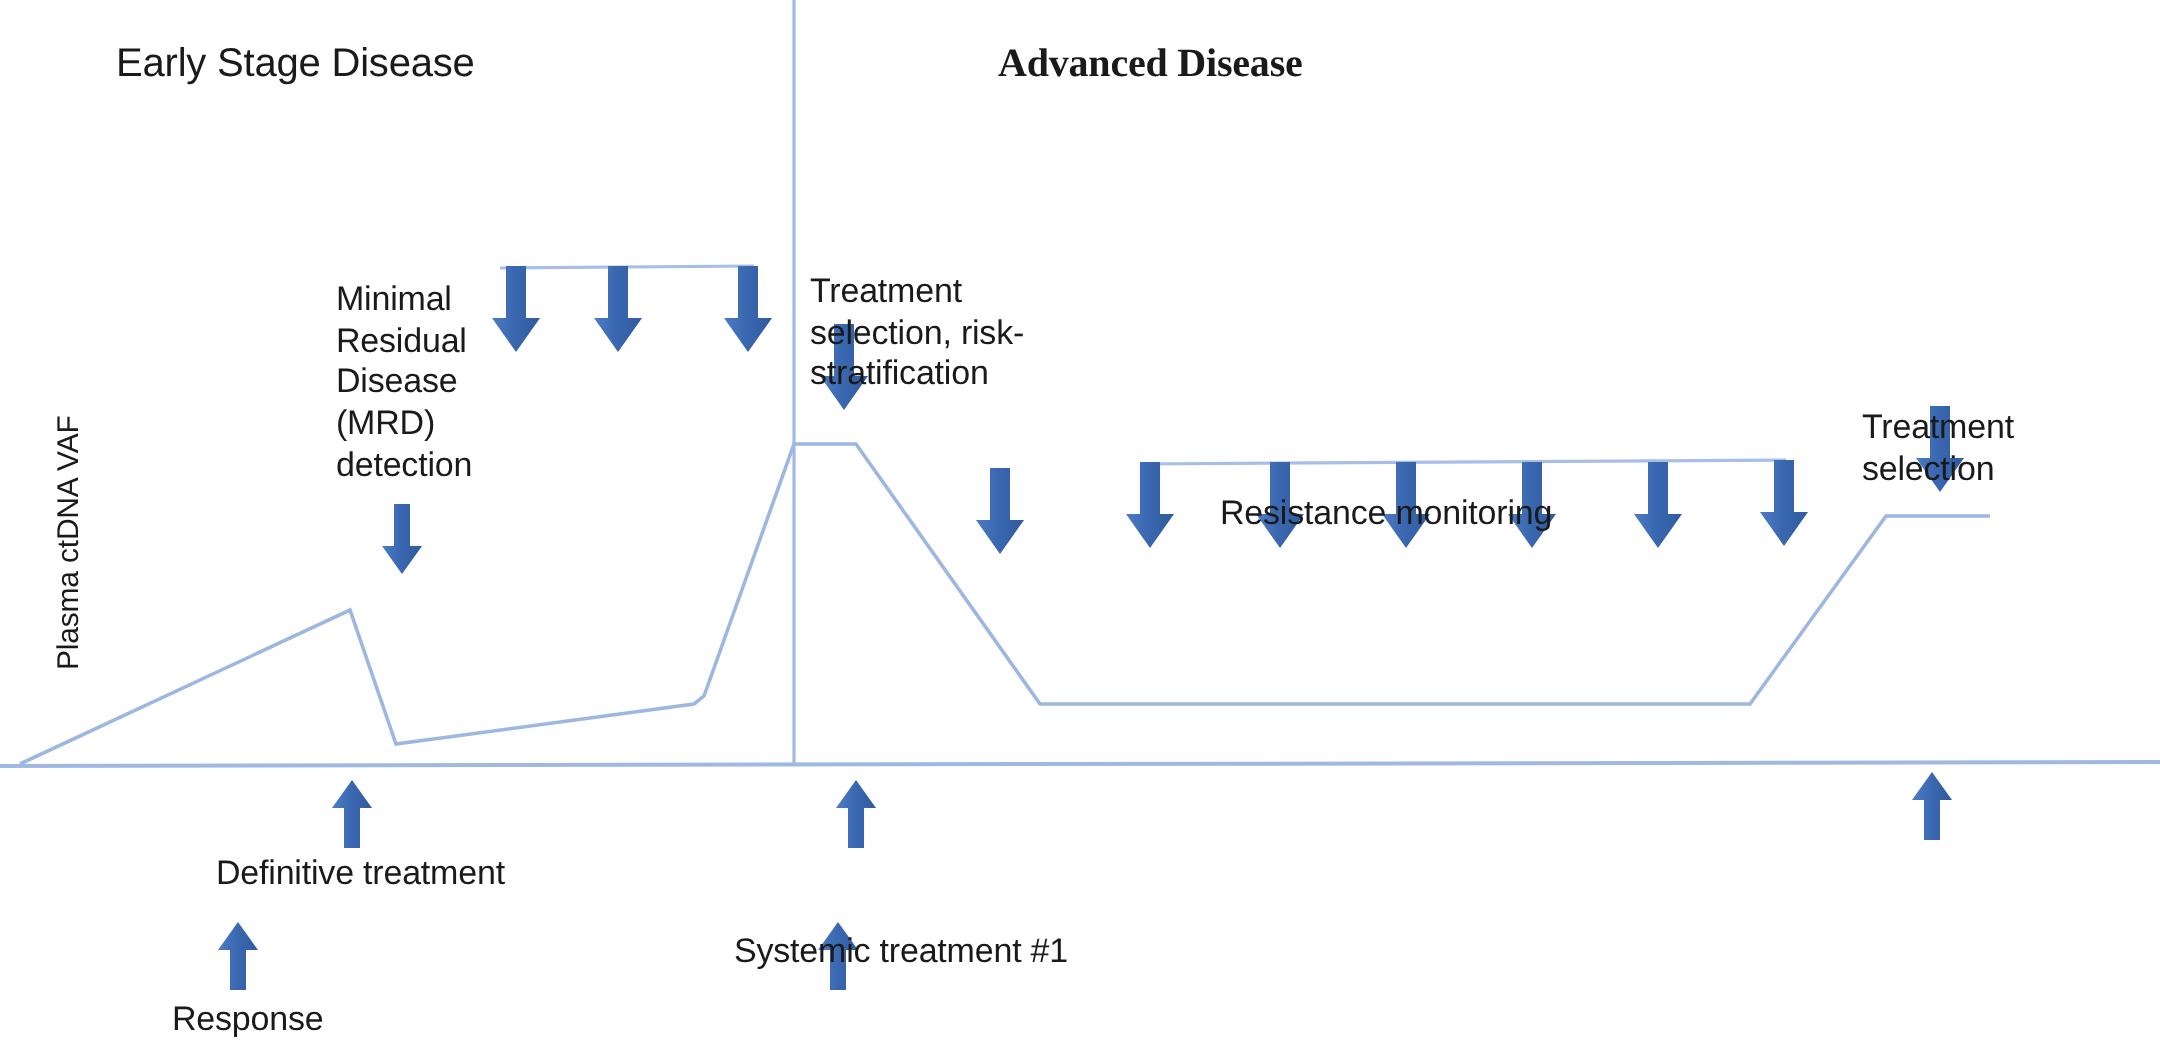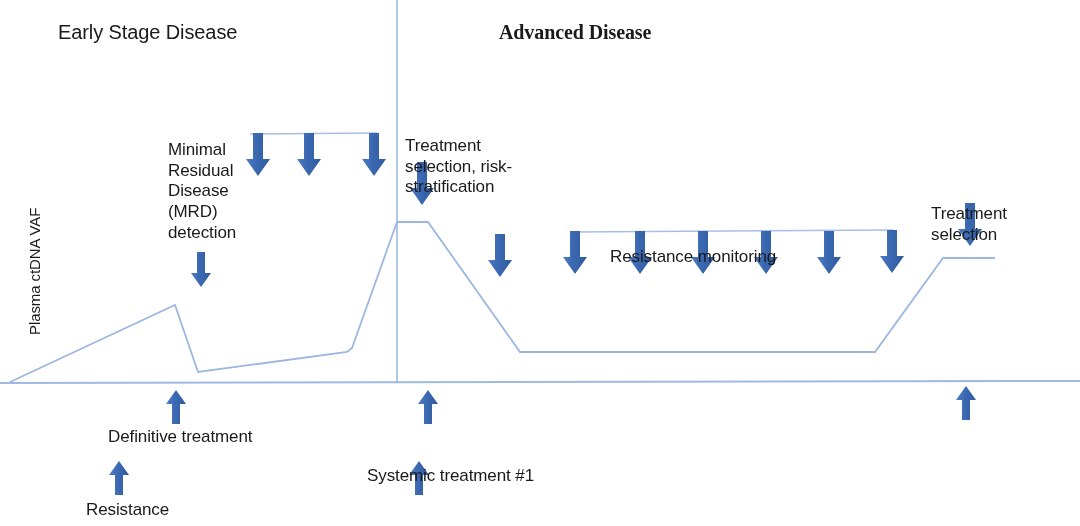--- a/index.html
+++ b/index.html
@@ -147,21 +147,21 @@
   <div class="lbl anno bold" style="left: 405px; top: 89px;">Treatment
 selection, risk-
 stratification</div>
 
 
   <div class="lbl anno bold" style="left: 610px; top: 200px;">Resistance monitoring</div>
 
   <div class="lbl anno bold" style="left: 931px; top: 157px;">Treatment
 selection</div>
 
-  <div class="lbl event-label" style="left: 86px; top: 500px;">Resistance</div>
+  <div class="lbl event-label" style="left: 86px; top: 500px;">Response</div>
 
   <div class="lbl event-label" style="left: 108px; top: 427px;">Definitive treatment</div>
 
   <div class="lbl event-label" style="left: 381px; top: 524px; margin-top: 40px;">Recurrence</div>
 
   <div class="lbl event-label" style="left: 367px; top: 427px; margin-top: 39px;">Systemic treatment #1</div>
 
 
 </div>
 

